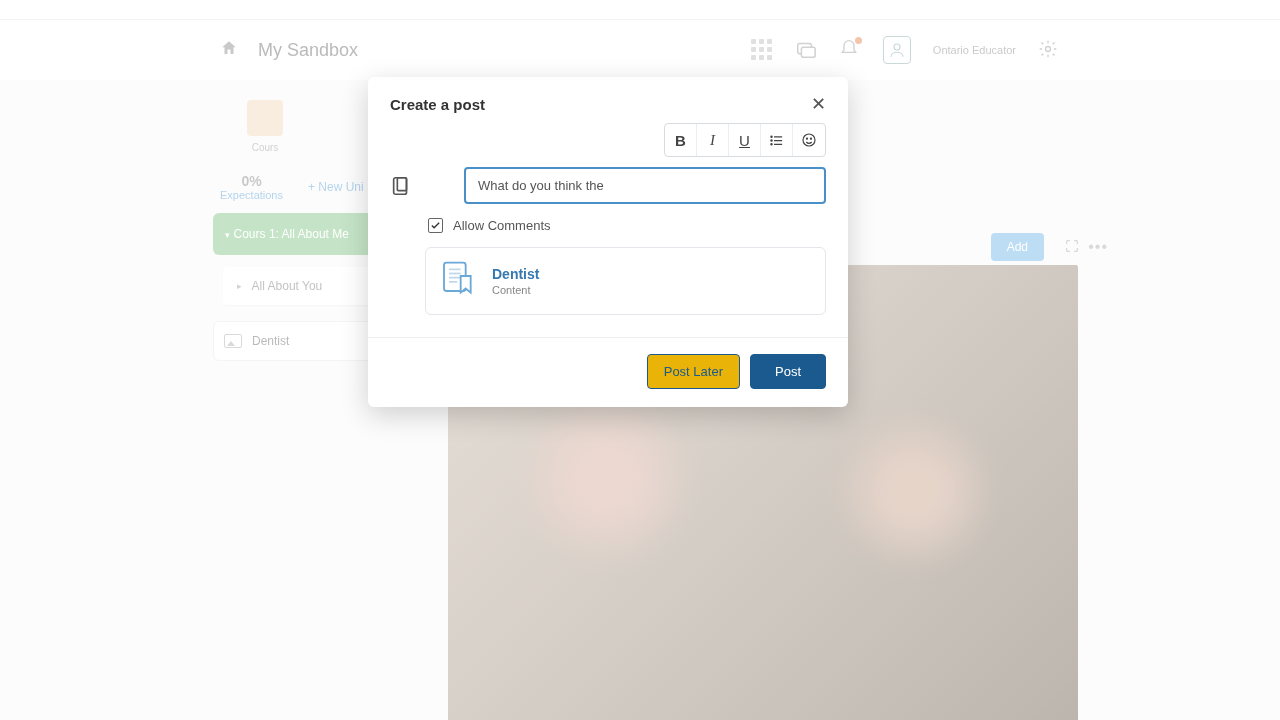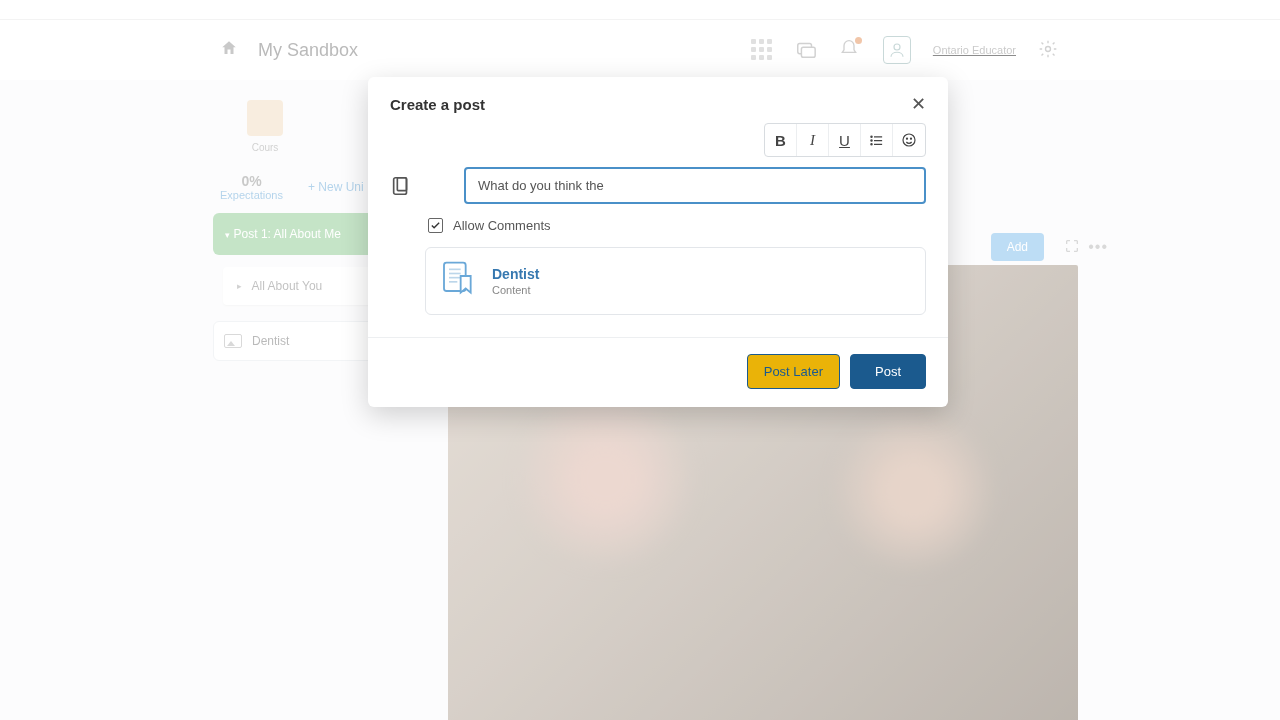--- a/index.html
+++ b/index.html
@@ -8,21 +8,21 @@
     .top-strip { height: 20px; background: #fff; border-bottom: 1px solid #e5e5e5; }
 
     .overlay { position: absolute; inset: 0; background: rgba(255,255,255,0.55); z-index: 5; pointer-events: none; }
 
     .app-bg { position: absolute; top: 20px; left: 0; right: 0; bottom: 0; }
 
     .header { height: 60px; background: #fff; display: flex; align-items: center; padding: 0 20px; }
     .header-left { display: flex; align-items: center; gap: 20px; margin-left: 200px; }
     .home-icon-wrap { color: #888; }
     .brand { font-size: 18px; color: #666; font-weight: 500; }
-    .header-right { margin-left: auto; display: flex; align-items: center; gap: 22px; margin-right: 200px; text-decoration: underline; }
+    .header-right { margin-left: auto; display: flex; align-items: center; gap: 22px; margin-right: 200px; }
     .h-icon { width: 22px; height: 22px; color: #999; position: relative; }
     .avatar-box { width: 28px; height: 28px; border: 1.5px solid #8aa; border-radius: 4px; display: flex; align-items: center; justify-content: center; color: #8aa; }
     .user-label { font-size: 11px; color: #888; }
     .notif-dot { position: absolute; top: -2px; right: -1px; width: 7px; height: 7px; background: #e08040; border-radius: 50%; }
 
     .toolbar-row { display: flex; gap: 30px; padding: 20px 0 10px 225px; }
     .tool-item { display: flex; flex-direction: column; align-items: center; gap: 6px; width: 80px; }
     .tool-icon { width: 36px; height: 36px; background: #d0d8e0; border-radius: 4px; position: relative; }
     .tool-icon.upload { background: #c8d2dc; }
     .tool-icon.upload::after { content: ''; position: absolute; top: 6px; left: 12px; width: 0; height: 0; border-left: 6px solid transparent; border-right: 6px solid transparent; border-bottom: 10px solid #d4a648; }
@@ -43,21 +43,21 @@
 
     .main-img { position: absolute; top: 245px; left: 448px; width: 630px; height: 475px; background: linear-gradient(135deg, #c9b8a8 0%, #a89888 40%, #8a7a6a 70%, #6a5a4a 100%); border-radius: 2px; overflow: hidden; }
     .main-img::before { content:''; position:absolute; top:20%; left:10%; width:30%; height:50%; background: radial-gradient(circle, #d4a898 20%, transparent 60%); border-radius:50%; filter: blur(8px);}
     .main-img::after { content:''; position:absolute; top:25%; right:12%; width:28%; height:45%; background: radial-gradient(circle, #c8a088 20%, transparent 60%); border-radius:50%; filter: blur(8px);}
 
     .add-btn { position: absolute; top: 213px; right: 236px; background: #6db3e8; color: #fff; padding: 7px 16px; border-radius: 4px; font-size: 12px; border: none; }
     .expand-ic { position: absolute; top: 218px; right: 200px; width: 16px; height: 16px; color: #aaa; }
     .more-ic { position: absolute; top: 218px; right: 172px; color: #aaa; font-size: 16px; letter-spacing:1px; }
 
     
-    .modal { position: absolute; top: 77px; left: 368px; width: 580px; background: #fff; border-radius: 6px; box-shadow: 0 8px 28px rgba(0,0,0,0.18); z-index: 10; padding-bottom: 0; }
+    .modal { position: absolute; top: 77px; left: 368px; width: 480px; background: #fff; border-radius: 6px; box-shadow: 0 8px 28px rgba(0,0,0,0.18); z-index: 10; padding-bottom: 0; }
     .modal-hd { display: flex; align-items: center; padding: 18px 22px 12px; }
     .modal-title { font-size: 15px; font-weight: 600; color: #333; }
     .modal-close { margin-left: auto; font-size: 18px; color: #555; cursor: pointer; line-height:1; }
     
     .fmt-bar { margin-left: auto; display: flex; border: 1px solid #d8dce0; border-radius: 4px; overflow: hidden; margin-right: 22px; margin-top: -2px; }
     .fmt-bar-wrap { display:flex; padding: 0 0 6px 0; }
     .fmt-btn { width: 32px; height: 32px; display: flex; align-items: center; justify-content: center; font-size: 15px; color: #444; border-right: 1px solid #eceef0; cursor: pointer; }
     .fmt-btn:last-child { border-right: none; }
     .fmt-b { font-weight: 800; }
     .fmt-i { font-style: italic; font-family: serif; }
@@ -152,21 +152,21 @@
 
   <div class="sub-row">
     <div class="exp">
       <div class="exp-pct">0%</div>
       <div class="exp-lbl">Expectations</div>
     </div>
     <span class="new-unit">+  New Uni</span>
   </div>
 
   <div class="sidebar">
-    <div class="unit-card"><span class="caret">▾</span><span>Post 1: All About Me</span></div>
+    <div class="unit-card"><span class="caret">▾</span><span>Cours 1: All About Me</span></div>
     <div class="sub-card">
         <span class="caret" style="color:#999;">▸</span>
         <span>All About You</span>
       </div>
     <div class="dentist-card">
       <span class="img-thumb"></span>
       <span>Dentist</span>
     </div>
   </div>
 

